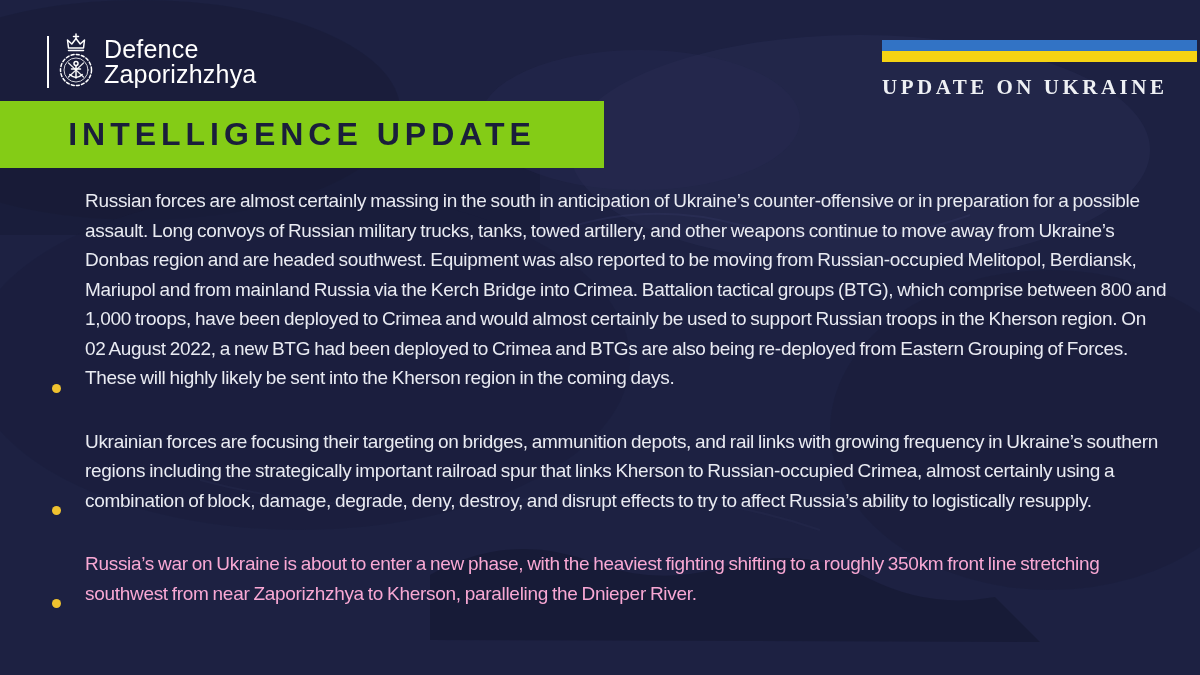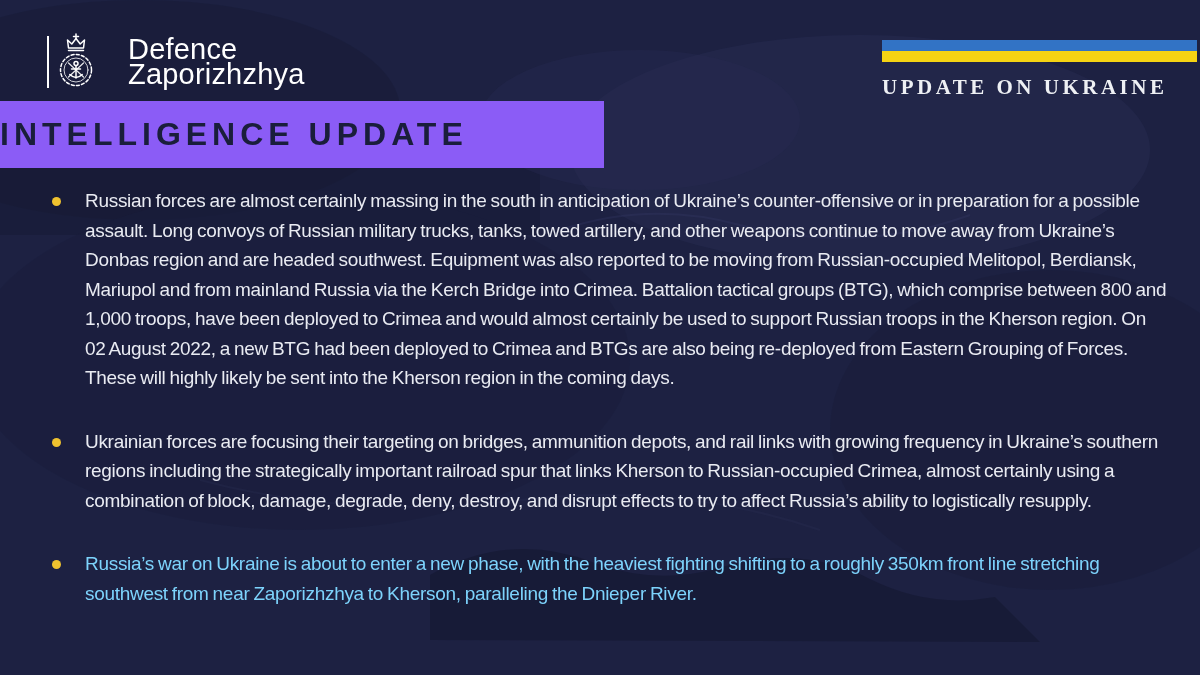--- a/index.html
+++ b/index.html
@@ -12,30 +12,29 @@
     overflow: hidden;
     font-family: "Liberation Sans", sans-serif;
   }
   .bg-texture { position: absolute; inset: 0; z-index: 0; }
 
   
   .logo-block { position: absolute; left: 47px; top: 33px; z-index: 2; display: flex; align-items: center; }
   .logo-divider { width: 2px; height: 52px; background: #ffffff; margin-right: 9px; }
   .crest { width: 36px; height: 58px; margin-right: 10px; }
   .logo-text {
-    color: #ffffff; font-size: 29px; line-height: 25px; font-weight: 400;
+    color: #ffffff; font-size: 25px; line-height: 25px; font-weight: 400;
     letter-spacing: 0.2px;
-    margin-left: 24px;
   }
 
   
   .banner {
     position: absolute; left: 0; top: 101px; width: 604px; height: 67px;
-    background: #8b5cf6; z-index: 2;
-    display: flex; align-items: center; justify-content: flex-start;
+    background: #84cc16; z-index: 2;
+    display: flex; align-items: center; justify-content: center;
   }
   .banner-label {
     color: #1a1e3b; font-size: 32px; font-weight: 700; letter-spacing: 5px;
     white-space: nowrap;
   }
 
   
   .update-block { position: absolute; left: 882px; top: 40px; width: 316px; z-index: 2; }
   .flag-stripe { width: 315px; height: 22px; }
   .flag-blue { width: 100%; height: 11px; background: #3273c5; }
@@ -48,21 +47,21 @@
   .update-date {
     color: #eef0f4; font-family: "Liberation Serif", serif; font-style: italic;
     font-size: 22px; font-weight: 700; letter-spacing: 1.5px; white-space: nowrap;
   }
 
   
   .bullet-list {
     position: absolute; left: 52px; top: 186px; width: 1120px; z-index: 2;
     display: flex; flex-direction: column; row-gap: 34px;
   }
-  .bullet-item { display: flex; align-items: flex-start; }
+  .bullet-item { display: flex; align-items: flex-end; }
   .dot {
     width: 9px; height: 9px; border-radius: 50%; background: #efc22f;
     margin-top: 11px; margin-right: 24px; flex-shrink: 0;
   }
   .bullet-text {
     width: 1085px;
     color: #e9ebf2;
     font-size: 19px; line-height: 29.5px;
     letter-spacing: -0.3px; word-spacing: -1px;
   }
@@ -120,15 +119,15 @@
     <div class="bullet-item">
       <span class="dot" style="background: rgb(239, 194, 47);"></span>
       <p class="bullet-text" style="color: rgb(233, 235, 242);">Russian forces are almost certainly massing in the south in anticipation of Ukraine’s counter-offensive or in preparation for a possible assault. Long convoys of Russian military trucks, tanks, towed artillery, and other weapons continue to move away from Ukraine’s Donbas region and are headed southwest. Equipment was also reported to be moving from Russian-occupied Melitopol, Berdiansk, Mariupol and from mainland Russia via the Kerch Bridge into Crimea. Battalion tactical groups (BTG), which comprise between 800 and 1,000 troops, have been deployed to Crimea and would almost certainly be used to support Russian troops in the Kherson region. On 02 August 2022, a new BTG had been deployed to Crimea and BTGs are also being re-deployed from Eastern Grouping of Forces. These will highly likely be sent into the Kherson region in the coming days.</p>
     </div>
     <div class="bullet-item">
       <span class="dot" style="background: rgb(239, 194, 47);"></span>
       <p class="bullet-text" style="color: rgb(233, 235, 242);">Ukrainian forces are focusing their targeting on bridges, ammunition depots, and rail links with growing frequency in Ukraine’s southern regions including the strategically important railroad spur that links Kherson to Russian-occupied Crimea, almost certainly using a combination of block, damage, degrade, deny, destroy, and disrupt effects to try to affect Russia’s ability to logistically resupply.</p>
     </div>
     <div class="bullet-item">
       <span class="dot" style="background: rgb(239, 194, 47);"></span>
-      <p class="bullet-text" style="color: #7dd3fc;">Russia’s war on Ukraine is about to enter a new phase, with the heaviest fighting shifting to a roughly 350km front line stretching southwest from near Zaporizhzhya to Kherson, paralleling the Dnieper River.</p>
+      <p class="bullet-text" style="color: #f9a8d4;">Russia’s war on Ukraine is about to enter a new phase, with the heaviest fighting shifting to a roughly 350km front line stretching southwest from near Zaporizhzhya to Kherson, paralleling the Dnieper River.</p>
     </div>
   </div>
 
 </body></html>

